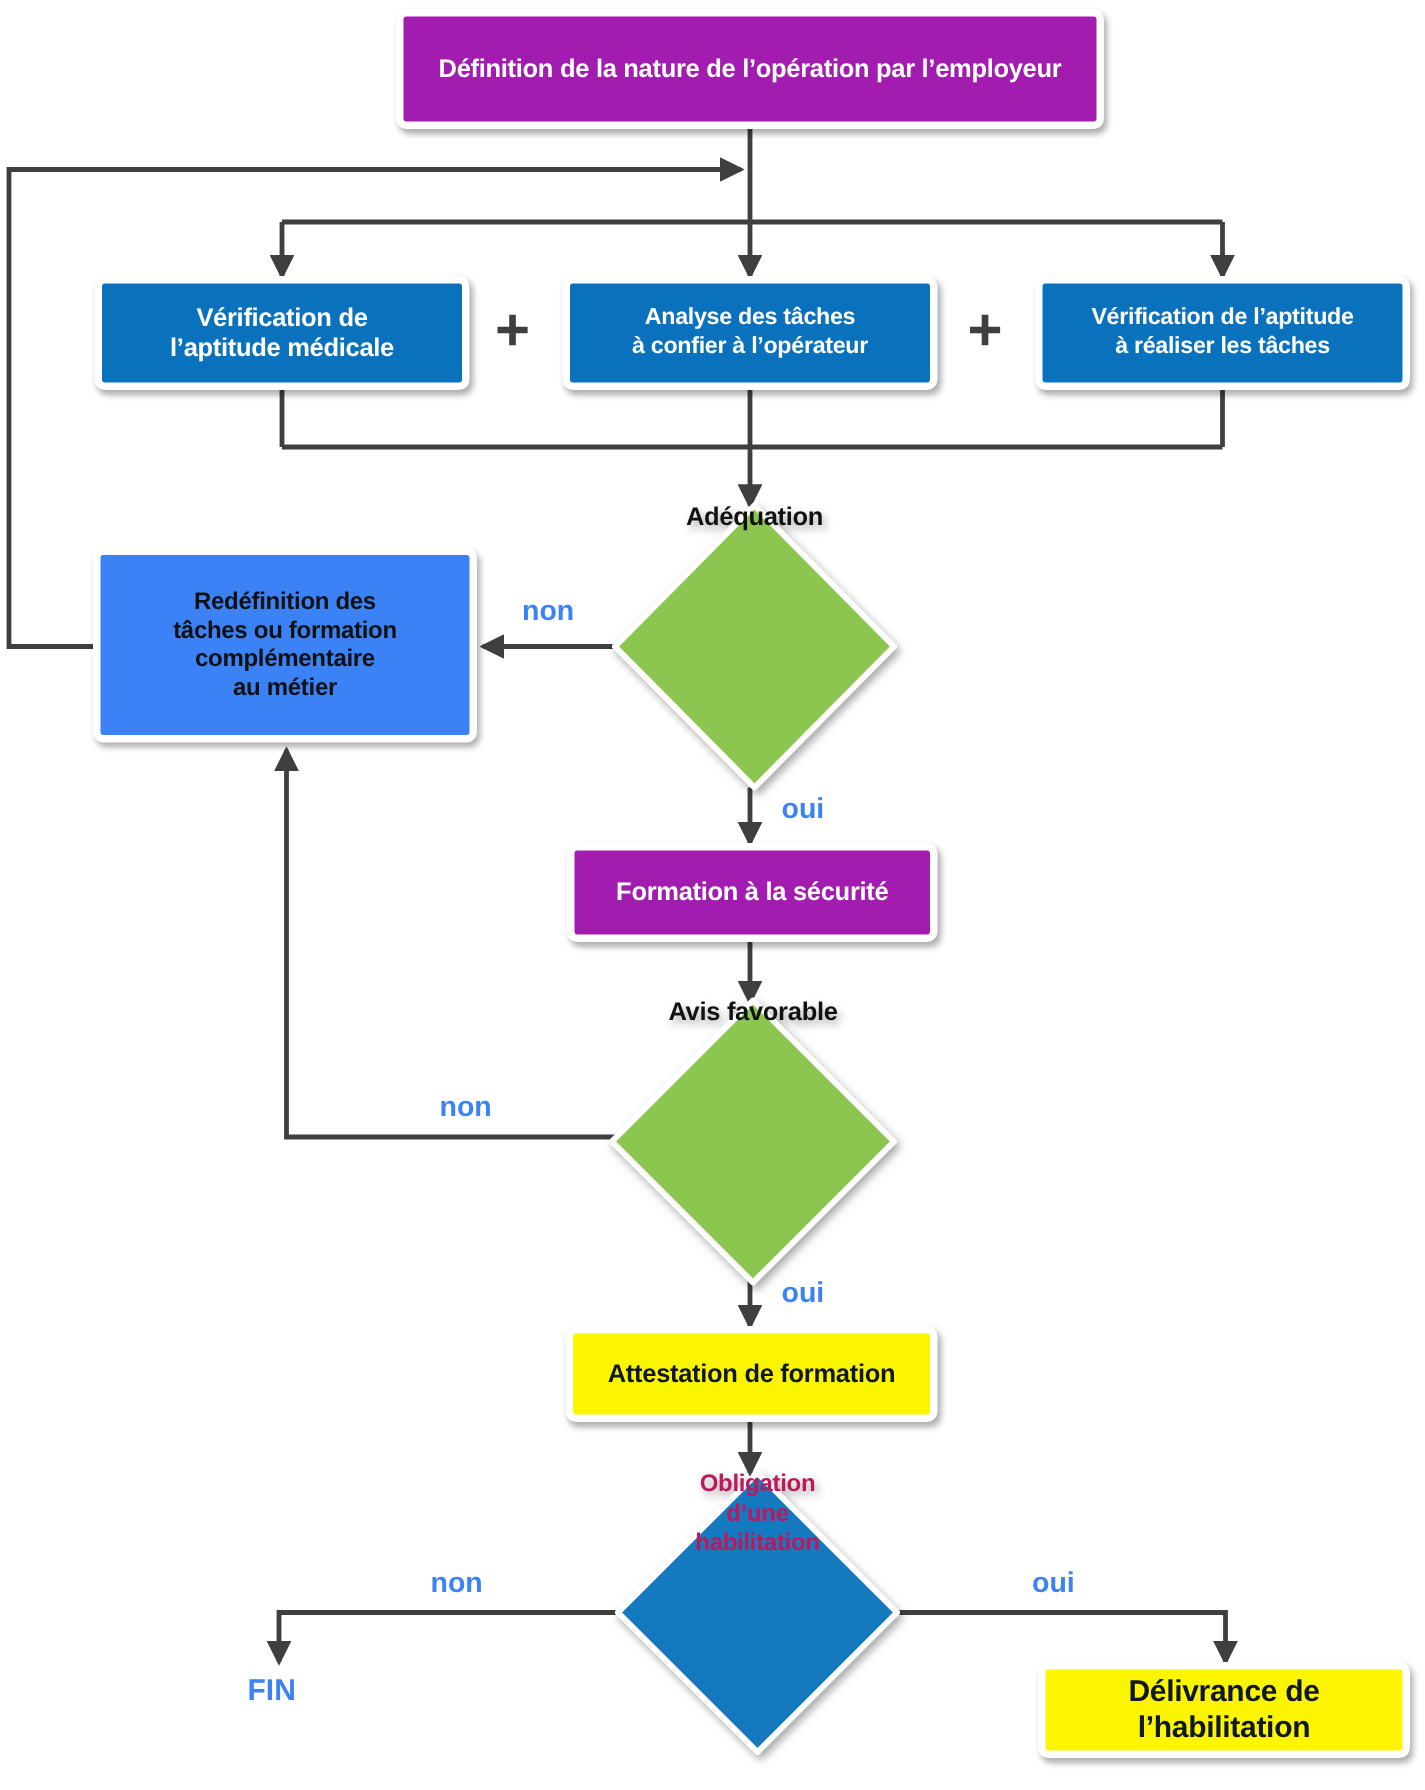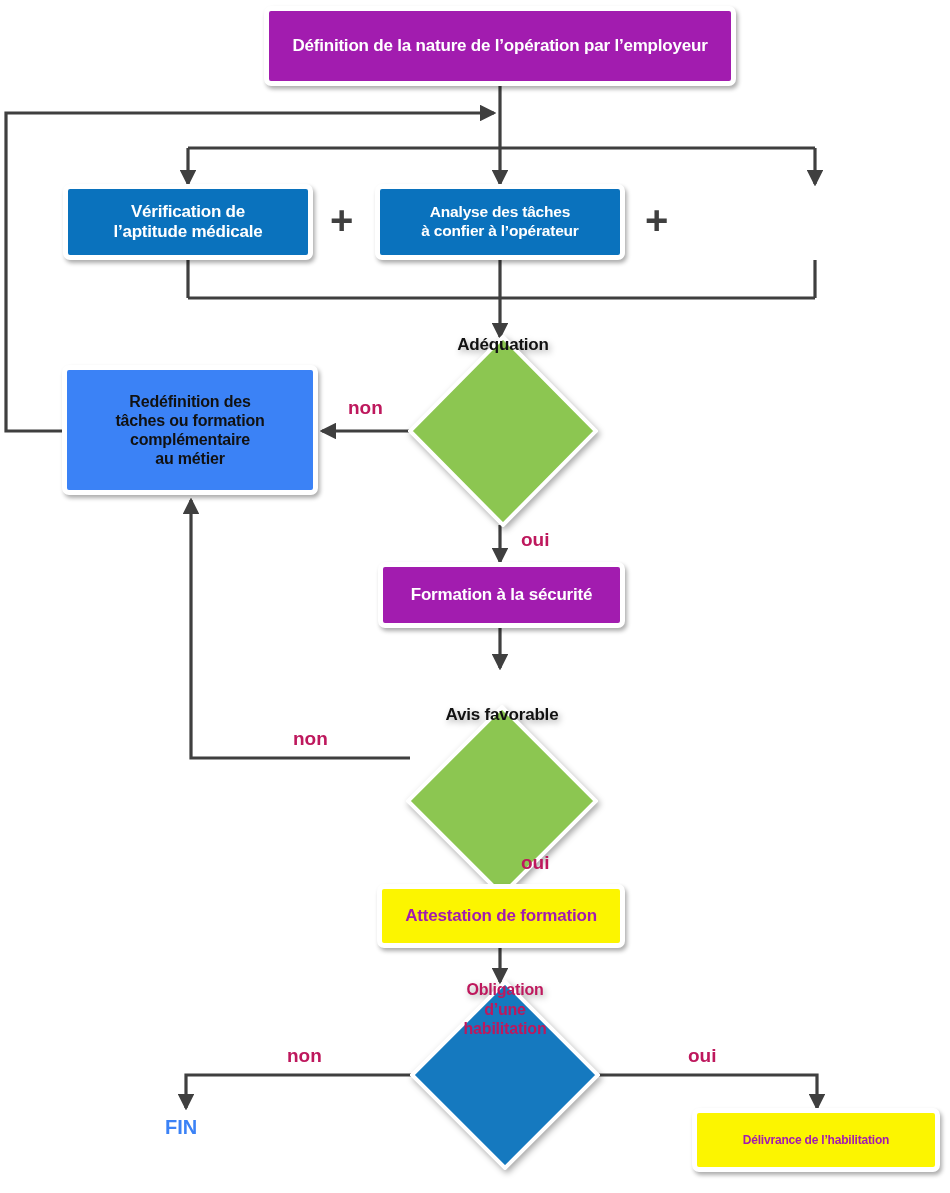--- a/index.html
+++ b/index.html
@@ -40,21 +40,21 @@
     border: 5px solid #ffffff;
     border-radius: 7px;
     box-shadow: 2px 3px 4px rgba(0,0,0,0.33);
   }
   .node .txt { display: block; padding: 0 6px; }
 
   .n-navy   { background: #a21caf; color: #ffffff; }
   .n-blue   { background: #0a72bd; color: #ffffff; }
   .n-amber  { background: #3b82f6; color: #111111; }
   .n-red    { background: #a21caf; color: #ffffff; }
-  .n-yellow { background: #fcf500; color: #a21caf; }
+  .n-yellow { background: #fcf500; color: #0f172a; }
 
   
   .diamond {
     position: absolute;
     box-sizing: border-box;
     filter: drop-shadow(2px 3px 3px rgba(0,0,0,0.34));
   }
   .diamond .dshape {
     position: absolute;
     left: 0; top: 0;
@@ -81,21 +81,21 @@
     color: #3f3f3f;
     font-weight: bold;
     font-size: 40px;
     line-height: 1;
     font-family: "Liberation Sans", sans-serif;
   }
 
   
   .elabel {
     position: absolute;
-    color: #be185d;
+    color: #3b82f6;
     font-weight: bold;
     font-size: 19px;
     line-height: 1;
     white-space: nowrap;
   }
   .endlabel {
     position: absolute;
     color: #3b82f6;
     font-weight: bold;
     font-size: 20px;
@@ -169,20 +169,26 @@
     <span class="txt">
       <span>Analyse des tâches</span><br>
       <span>à confier à l’opérateur</span>
     </span>
   </div>
 
   <div class="plus" style="left:645px; top:200px;">
     <span>+</span>
   </div>
 
+  <div class="node n-blue" style="left:690px; top:184px; width:250px; height:76px; font-size:15.5px;">
+    <span class="txt">
+      <span>Vérification de l’aptitude</span><br>
+      <span>à réaliser les tâches</span>
+    </span>
+  </div>
 
   <div class="node n-amber" style="left:62px; top:365px; width:256px; height:130px; font-size:16px;">
     <span class="txt">
       <span>Redéfinition des</span><br>
       <span>tâches ou formation</span><br>
       <span>complémentaire</span><br>
       <span>au métier</span>
     </span>
   </div>
 
@@ -192,21 +198,21 @@
     </svg>
     <div class="dlabel" style="font-size:17px;">
       <span>Adéquation</span>
     </div>
   </div>
 
   <div class="node n-red" style="left:378px; top:562px; width:247px; height:66px; font-size:17px;">
     <span class="txt">Formation à la sécurité</span>
   </div>
 
-  <div class="diamond d-green" style="left:406px; top:705px; width:192px; height:192px;">
+  <div class="diamond d-green" style="left:406px; top:665px; width:192px; height:192px;">
     <svg class="dshape" viewBox="0 0 192 192" preserveAspectRatio="none" xmlns="http://www.w3.org/2000/svg">
       <polygon points="96,2 190,96 96,190 2,96" fill="#8cc651" stroke="#ffffff" stroke-width="4"></polygon>
     </svg>
     <div class="dlabel" style="font-size:17px;">
       <span>Avis favorable</span>
     </div>
   </div>
 
   <div class="node n-yellow" style="left:377px; top:884px; width:248px; height:64px; font-size:17px;">
     <span class="txt">Attestation de formation</span>
@@ -218,21 +224,21 @@
     </svg>
     <div class="dlabel" style="font-size:16px;">
       <span>
         <span>Obligation</span><br>
         <span>d’une</span><br>
         <span>habilitation</span>
       </span>
     </div>
   </div>
 
-  <div class="node n-yellow" style="left:692px; top:1108px; width:248px; height:64px; font-size:12px;">
+  <div class="node n-yellow" style="left:692px; top:1108px; width:248px; height:64px; font-size:20px;">
     <span class="txt">Délivrance de l’habilitation</span>
   </div>
 
   <div class="endlabel" style="left:165px; top:1117px;">
     <span>FIN</span>
   </div>
 
   <div class="elabel" style="left:348px; top:398px;">
     <span>non</span>
   </div>

